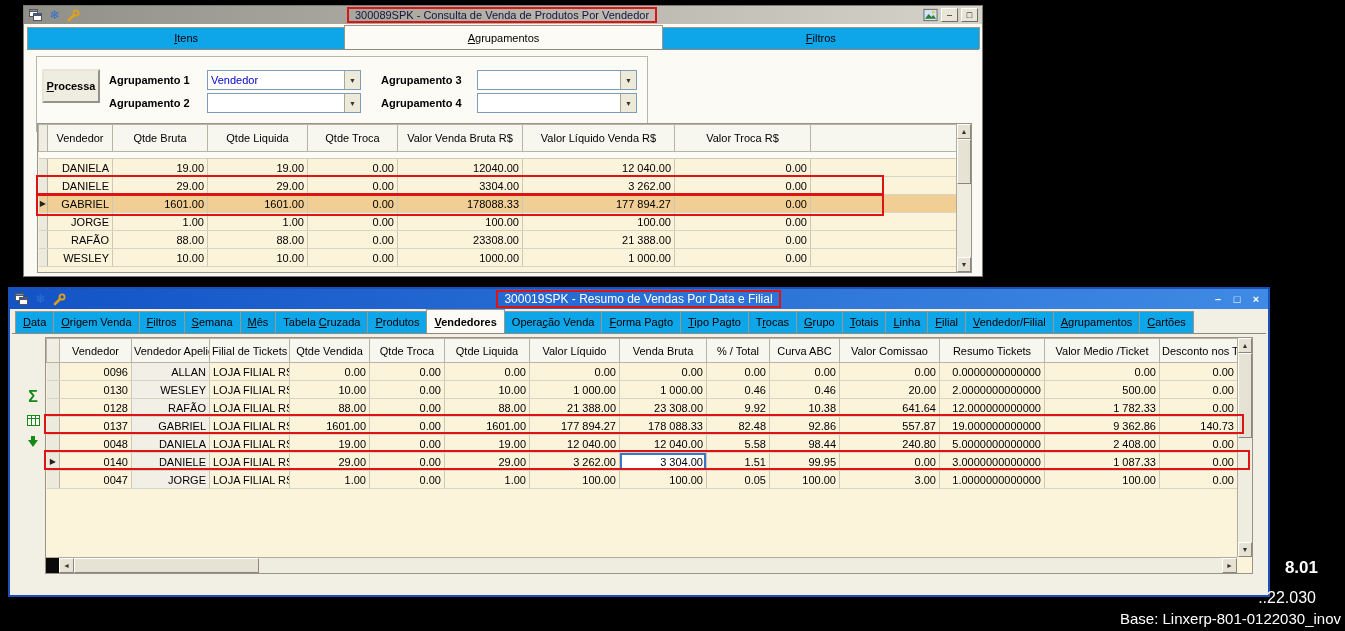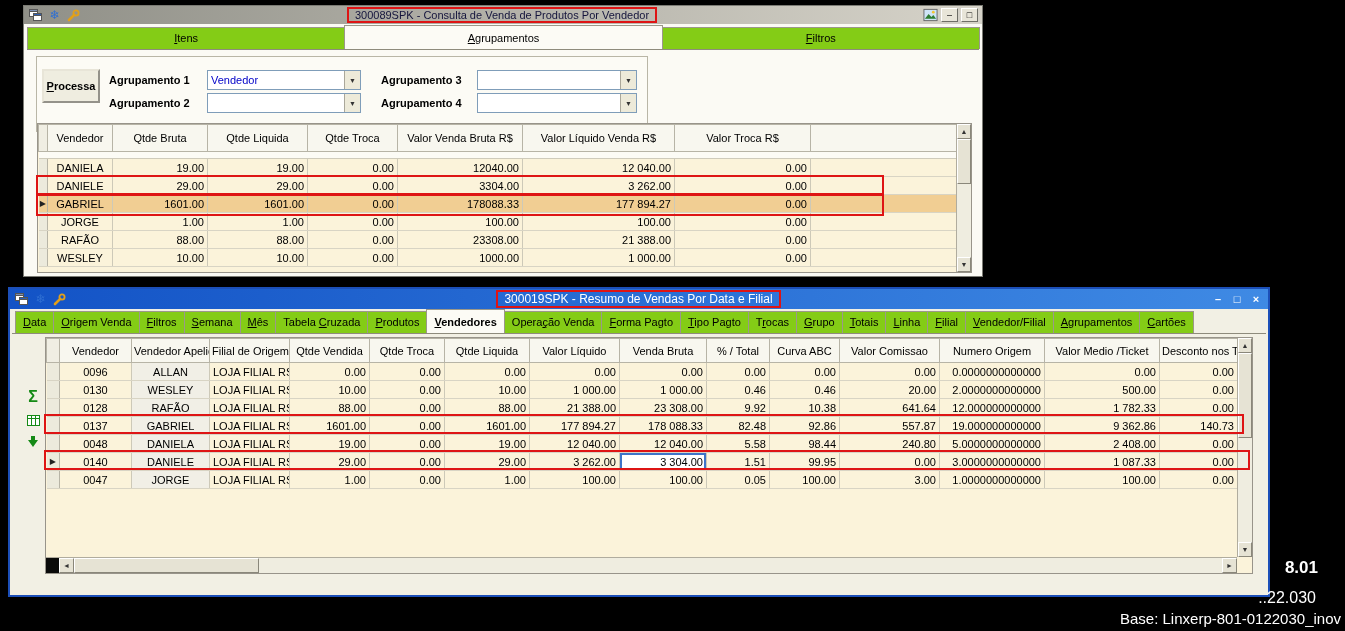--- a/index.html
+++ b/index.html
@@ -20,42 +20,42 @@
   .tb-title{display:inline-block;padding:0 6px;font-weight:normal;white-space:nowrap}
   #win-top .tb-title{color:#14143C;font-size:11px;background:transparent}
   #win-bottom .tb-title{color:#FFF;font-size:12px}
   .tb-controls{display:flex;align-items:center;gap:3px}
   .winbtn{width:17px;height:14px;background:#E8E5D8;border:1px solid;border-color:#FFF #6E6E66 #6E6E66 #FFF;font-size:9px;line-height:12px;text-align:center}
   .flatbtn{width:16px;height:15px;color:#FFF;font-size:11px;line-height:15px;text-align:center;font-weight:bold}
 
   .tabstrip{position:absolute;display:flex;align-items:flex-end;border-bottom:1px solid #8E8B7C}
   #win-top .tabstrip{left:3px;right:3px;top:20px;height:24px}
   #win-bottom .tabstrip{left:2px;right:2px;top:22px;height:23px;padding-left:3px}
-  .tab{height:22px;line-height:21px;text-align:center;background:#84cc16;border:1px solid #9B988A;border-bottom:none;margin-right:-1px;padding:0 7px;white-space:nowrap}
+  .tab{height:22px;line-height:21px;text-align:center;background:#0ea5e9;border:1px solid #9B988A;border-bottom:none;margin-right:-1px;padding:0 7px;white-space:nowrap}
   #win-top .tab{flex:1}
   .tab.active{background:#FCFBF5;height:24px;line-height:24px;position:relative;z-index:2}
   #win-bottom .tab.active{font-weight:bold}
 
   .panel{position:absolute;left:12px;top:50px;width:612px;height:76px;border:1px solid #B9B6A6;background:#FCFBF5}
   #btn-processa{position:absolute;left:5px;top:12px;width:58px;height:34px;background:#EFEDE0;border:2px outset #E8E5D8;font-weight:bold;font-size:11px;font-family:inherit;cursor:default}
   .field-label{position:absolute;font-weight:bold;line-height:19px;white-space:nowrap}
   .combo{position:absolute;height:20px;background:#FFF;border:1px solid #7F9DB9;display:flex}
   .combo .val{flex:1;line-height:18px;padding:0 3px;color:var(--combo_text);overflow:hidden;white-space:nowrap}
   .combo .drop{width:16px;background:#EDEAD9;border-left:1px solid #AAA79A;display:flex;align-items:center;justify-content:center;font-size:7px;color:#333}
 
   .gridwrap{position:absolute;background:var(--cream);border:1px solid #98948A}
   #grid-top-wrap{left:13px;top:117px;width:935px;height:150px}
   #grid-bottom-wrap{left:35px;top:48px;width:1208px;height:237px}
   table.grid{border-collapse:collapse;table-layout:fixed;background:var(--cream)}
   .grid th{background:#F8F7EF;border:1px solid #B7B4A6;font-weight:normal;text-align:center;padding:0 2px;overflow:hidden;white-space:nowrap;font-size:11px}
   #t-top thead tr:first-child th{height:27px}
   #t-bot thead th{height:24px}
   .grid th.ind{background:#F0EEE3}
   .grid td{height:18px;padding:0 3px;border-right:1px solid #CDC9B8;border-bottom:1px solid #D8D4C4;text-align:right;overflow:hidden;white-space:nowrap;font-size:11px}
-  .grid td.l{text-align:center}
+  .grid td.l{text-align:right}
   .grid tr.sel td{background:var(--selected)}
   #t-bot td:nth-child(3){background:#F1EFE6}
   .grid td.ind{background:#ECEADC;border-right:1px solid #B7B4A6;padding:0 1px;text-align:center;font-size:8px;color:#222}
   .grid td.focus{background:#FFF;box-shadow:inset 0 0 0 2px #3E74C8}
   .grid td.f{border-right:none}
   .grid tr.gap td{height:7px;background:#FCFBF5;border:none;border-bottom:1px solid #CFCBBB}
 
   .vscroll{position:absolute;top:0;right:0;width:15px;background:#EFEDE0;border-left:1px solid #B0AC9E;display:flex;flex-direction:column}
   .hscroll{position:absolute;left:0;height:16px;background:#EFEDE0;border-top:1px solid #B0AC9E;display:flex}
   .sbtn{flex:0 0 15px;background:#E6E3D4;border:1px solid;border-color:#FFF #8A877A #8A877A #FFF;font-size:7px;display:flex;align-items:center;justify-content:center;color:#333}
@@ -335,30 +335,30 @@
           <col style="width:100px">
           <col style="width:105px">
           <col style="width:115px">
           <col style="width:78px">
       </colgroup>
       <thead>
         <tr>
           <th class="ind"></th>
           <th>Vendedor</th>
           <th>Vendedor Apelido</th>
-          <th>Filial de Origem</th>
+          <th>Filial de Tickets</th>
           <th>Qtde Vendida</th>
           <th>Qtde Troca</th>
           <th>Qtde Liquida</th>
           <th>Valor Líquido</th>
           <th>Venda Bruta</th>
           <th>% / Total</th>
           <th>Curva ABC</th>
           <th>Valor Comissao</th>
-          <th>Numero Origem</th>
+          <th>Resumo Tickets</th>
           <th>Valor Medio /Ticket</th>
           <th>Desconto nos Tick</th>
         </tr>
       </thead>
       <tbody>
           <tr>
             <td class="ind"></td>
             <td class="l">0096</td>
             <td class="l">ALLAN</td>
             <td class="l">LOJA FILIAL RS</td>

